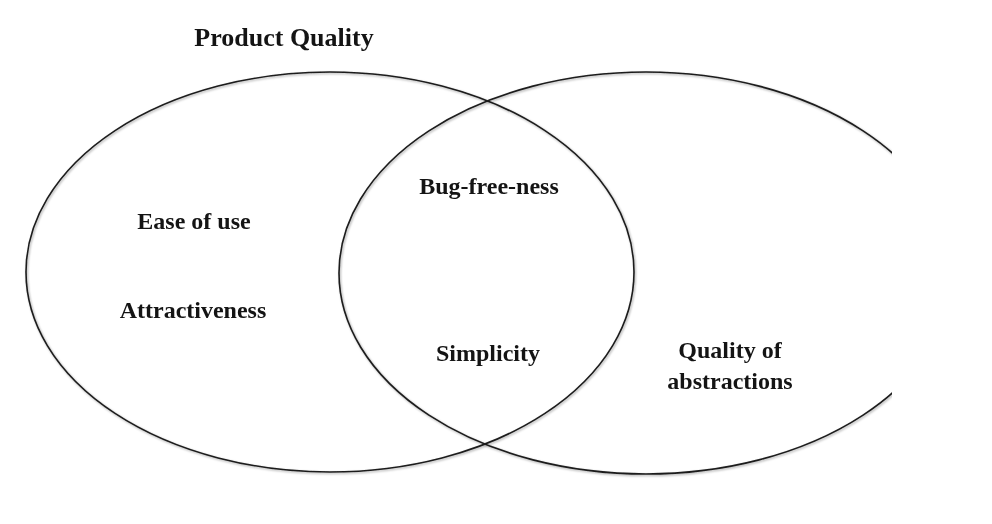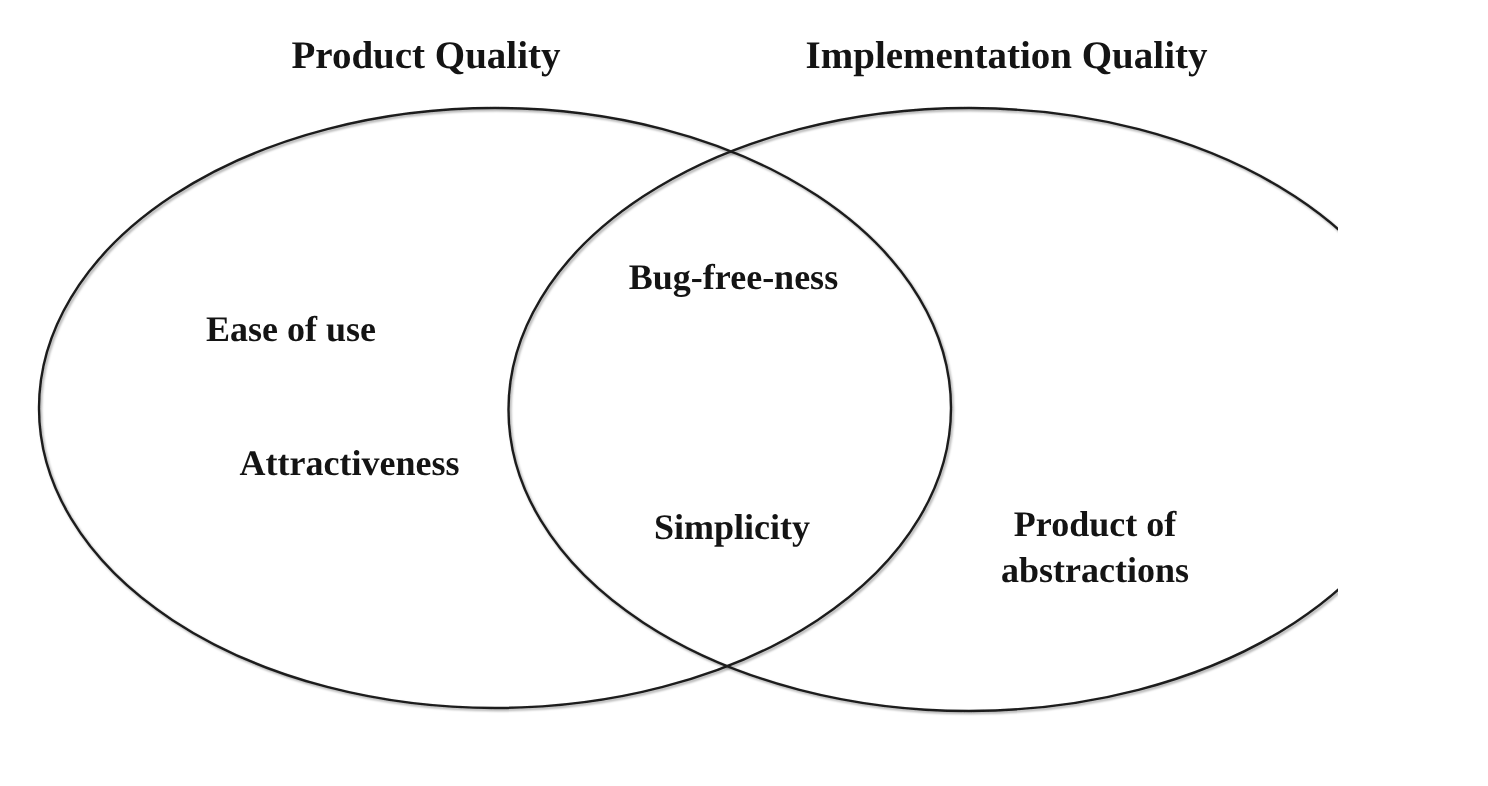--- a/index.html
+++ b/index.html
@@ -54,28 +54,27 @@
       <filter id="softShadow" x="-20%" y="-20%" width="140%" height="140%">
         <feDropShadow dx="1" dy="1.2" stdDeviation="0.8" flood-color="#000000" flood-opacity="0.35"></feDropShadow>
       </filter>
     </defs>
     <ellipse cx="330" cy="272" rx="304" ry="200" filter="url(#softShadow)" stroke="#1c1c1c"></ellipse>
     <ellipse cx="646" cy="273" rx="307" ry="201" filter="url(#softShadow)" stroke="#1c1c1c"></ellipse>
   </svg>
 
   <div class="label title" style="left:284px; top:37px;">Product Quality</div>
 
-  <div class="label title" style="left:671px; top:37px;">Implementation Quality</div>
 
   <div class="label" style="left:194px; top:221px;">Ease of use</div>
 
-  <div class="label" style="left:193px; top:310px;margin-left:40px;">Attractiveness</div>
+  <div class="label" style="left:193px; top:310px;">Attractiveness</div>
 
   <div class="label" style="left:489px; top:186px;text-align:center;">Bug-free-ness</div>
 
 
   <div class="label" style="left:488px; top:353px;text-align:center;">Simplicity</div>
 
 
 
-  <div class="label wrap" style="left:730px; top:366px;">Product of abstractions</div>
+  <div class="label wrap" style="left:730px; top:366px;">Quality of abstractions</div>
 
 </div>
 
 </body></html>

